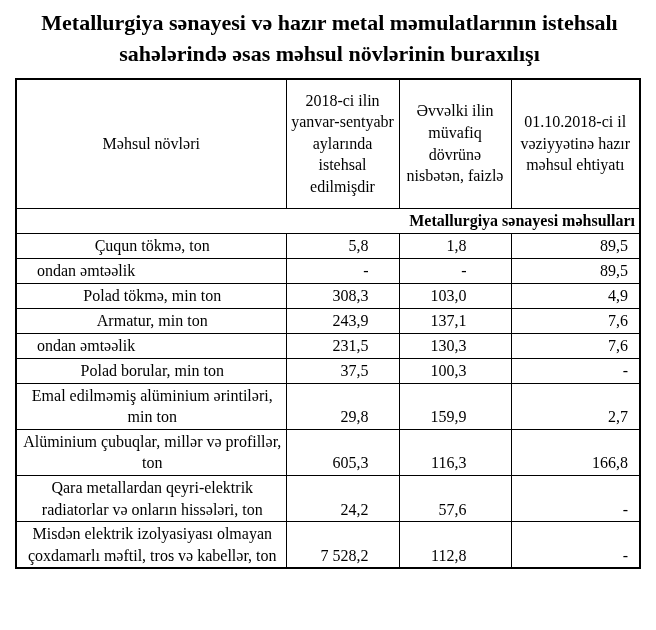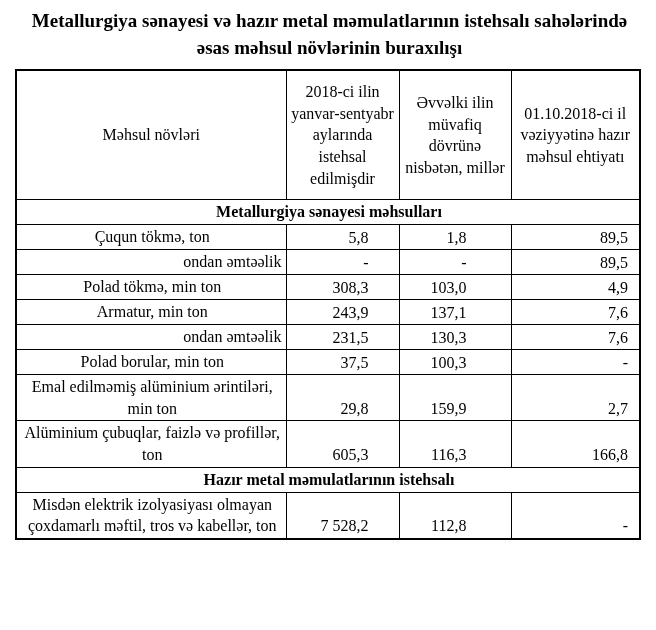--- a/index.html
+++ b/index.html
@@ -19,21 +19,21 @@
       position: absolute;
       top: -14px;
       right: 14px;
       font-style: italic;
       font-weight: bold;
       font-size: 15px;
     }
     .page-title {
       font-weight: bold;
       text-align: center;
-      font-size: 19px;
+      font-size: 22px;
       line-height: 1.4;
       margin: 8px 26px 8px 29px;
     }
     table.main-table {
       border-collapse: collapse;
       table-layout: fixed;
       width: 624px;
       margin: 0 auto;
       border: 2px solid #000;
     }
@@ -47,33 +47,33 @@
     }
     .main-table th {
       font-weight: normal;
       text-align: center;
       vertical-align: middle;
       height: 124px;
       padding: 2px 4px;
     }
     .section-row td {
       font-weight: bold;
-      text-align: center;
+      text-align: right;
       padding-left: 6px;
       height: 22px;
     }
     td.c-product {
       text-align: center;
       padding-left: 6px;
       vertical-align: middle;
       height: 22px;
     }
     td.c-product.sub {
-      text-align: right;
-      padding-left: 8px;
+      text-align: left;
+      padding-left: 20px;
     }
     td.c-num {
       text-align: right;
       vertical-align: bottom;
       white-space: nowrap;
     }
     td.c-produced { padding-right: 30px; }
     td.c-percent  { padding-right: 44px; }
     td.c-stock    { padding-right: 11px; }
   </style>
@@ -88,21 +88,21 @@
   <colgroup>
     <col style="width:270px">
     <col style="width:113px">
     <col style="width:112px">
     <col style="width:129px">
   </colgroup>
   <thead>
     <tr class="header-row">
       <th>Məhsul növləri</th>
       <th>2018-ci ilin yanvar-sentyabr aylarında istehsal edilmişdir</th>
-      <th>Əvvəlki ilin müvafiq dövrünə nisbətən, millər</th>
+      <th>Əvvəlki ilin müvafiq dövrünə nisbətən, faizlə</th>
       <th>01.10.2018-ci il vəziyyətinə hazır məhsul ehtiyatı</th>
     </tr>
   </thead>
   <tbody>
 
     <tr class="section-row">
       <td colspan="4">Metallurgiya sənayesi məhsulları</td>
     </tr>
 
     <tr>
@@ -148,30 +148,33 @@
     </tr>
 
     <tr>
       <td class="c-product">Emal edilməmiş alüminium ərintiləri, min ton</td>
       <td class="c-num c-produced">29,8</td>
       <td class="c-num c-percent">159,9</td>
       <td class="c-num c-stock">2,7</td>
     </tr>
 
     <tr>
-      <td class="c-product">Alüminium çubuqlar, faizlə və profillər, ton</td>
+      <td class="c-product">Alüminium çubuqlar, millər və profillər, ton</td>
       <td class="c-num c-produced">605,3</td>
       <td class="c-num c-percent">116,3</td>
       <td class="c-num c-stock">166,8</td>
     </tr>
 
-    <tr class="section-row">
-      <td colspan="4">Hazır metal məmulatlarının istehsalı</td>
+
+    <tr>
+      <td class="c-product">Qara metallardan qeyri-elektrik radiatorlar və onların hissələri, ton</td>
+      <td class="c-num c-produced">24,2</td>
+      <td class="c-num c-percent">57,6</td>
+      <td class="c-num c-stock">-</td>
     </tr>
-
 
 
     <tr>
       <td class="c-product">Misdən elektrik izolyasiyası olmayan çoxdamarlı məftil, tros və kabellər, ton</td>
       <td class="c-num c-produced">7 528,2</td>
       <td class="c-num c-percent">112,8</td>
       <td class="c-num c-stock">-</td>
     </tr>
 
   </tbody>

